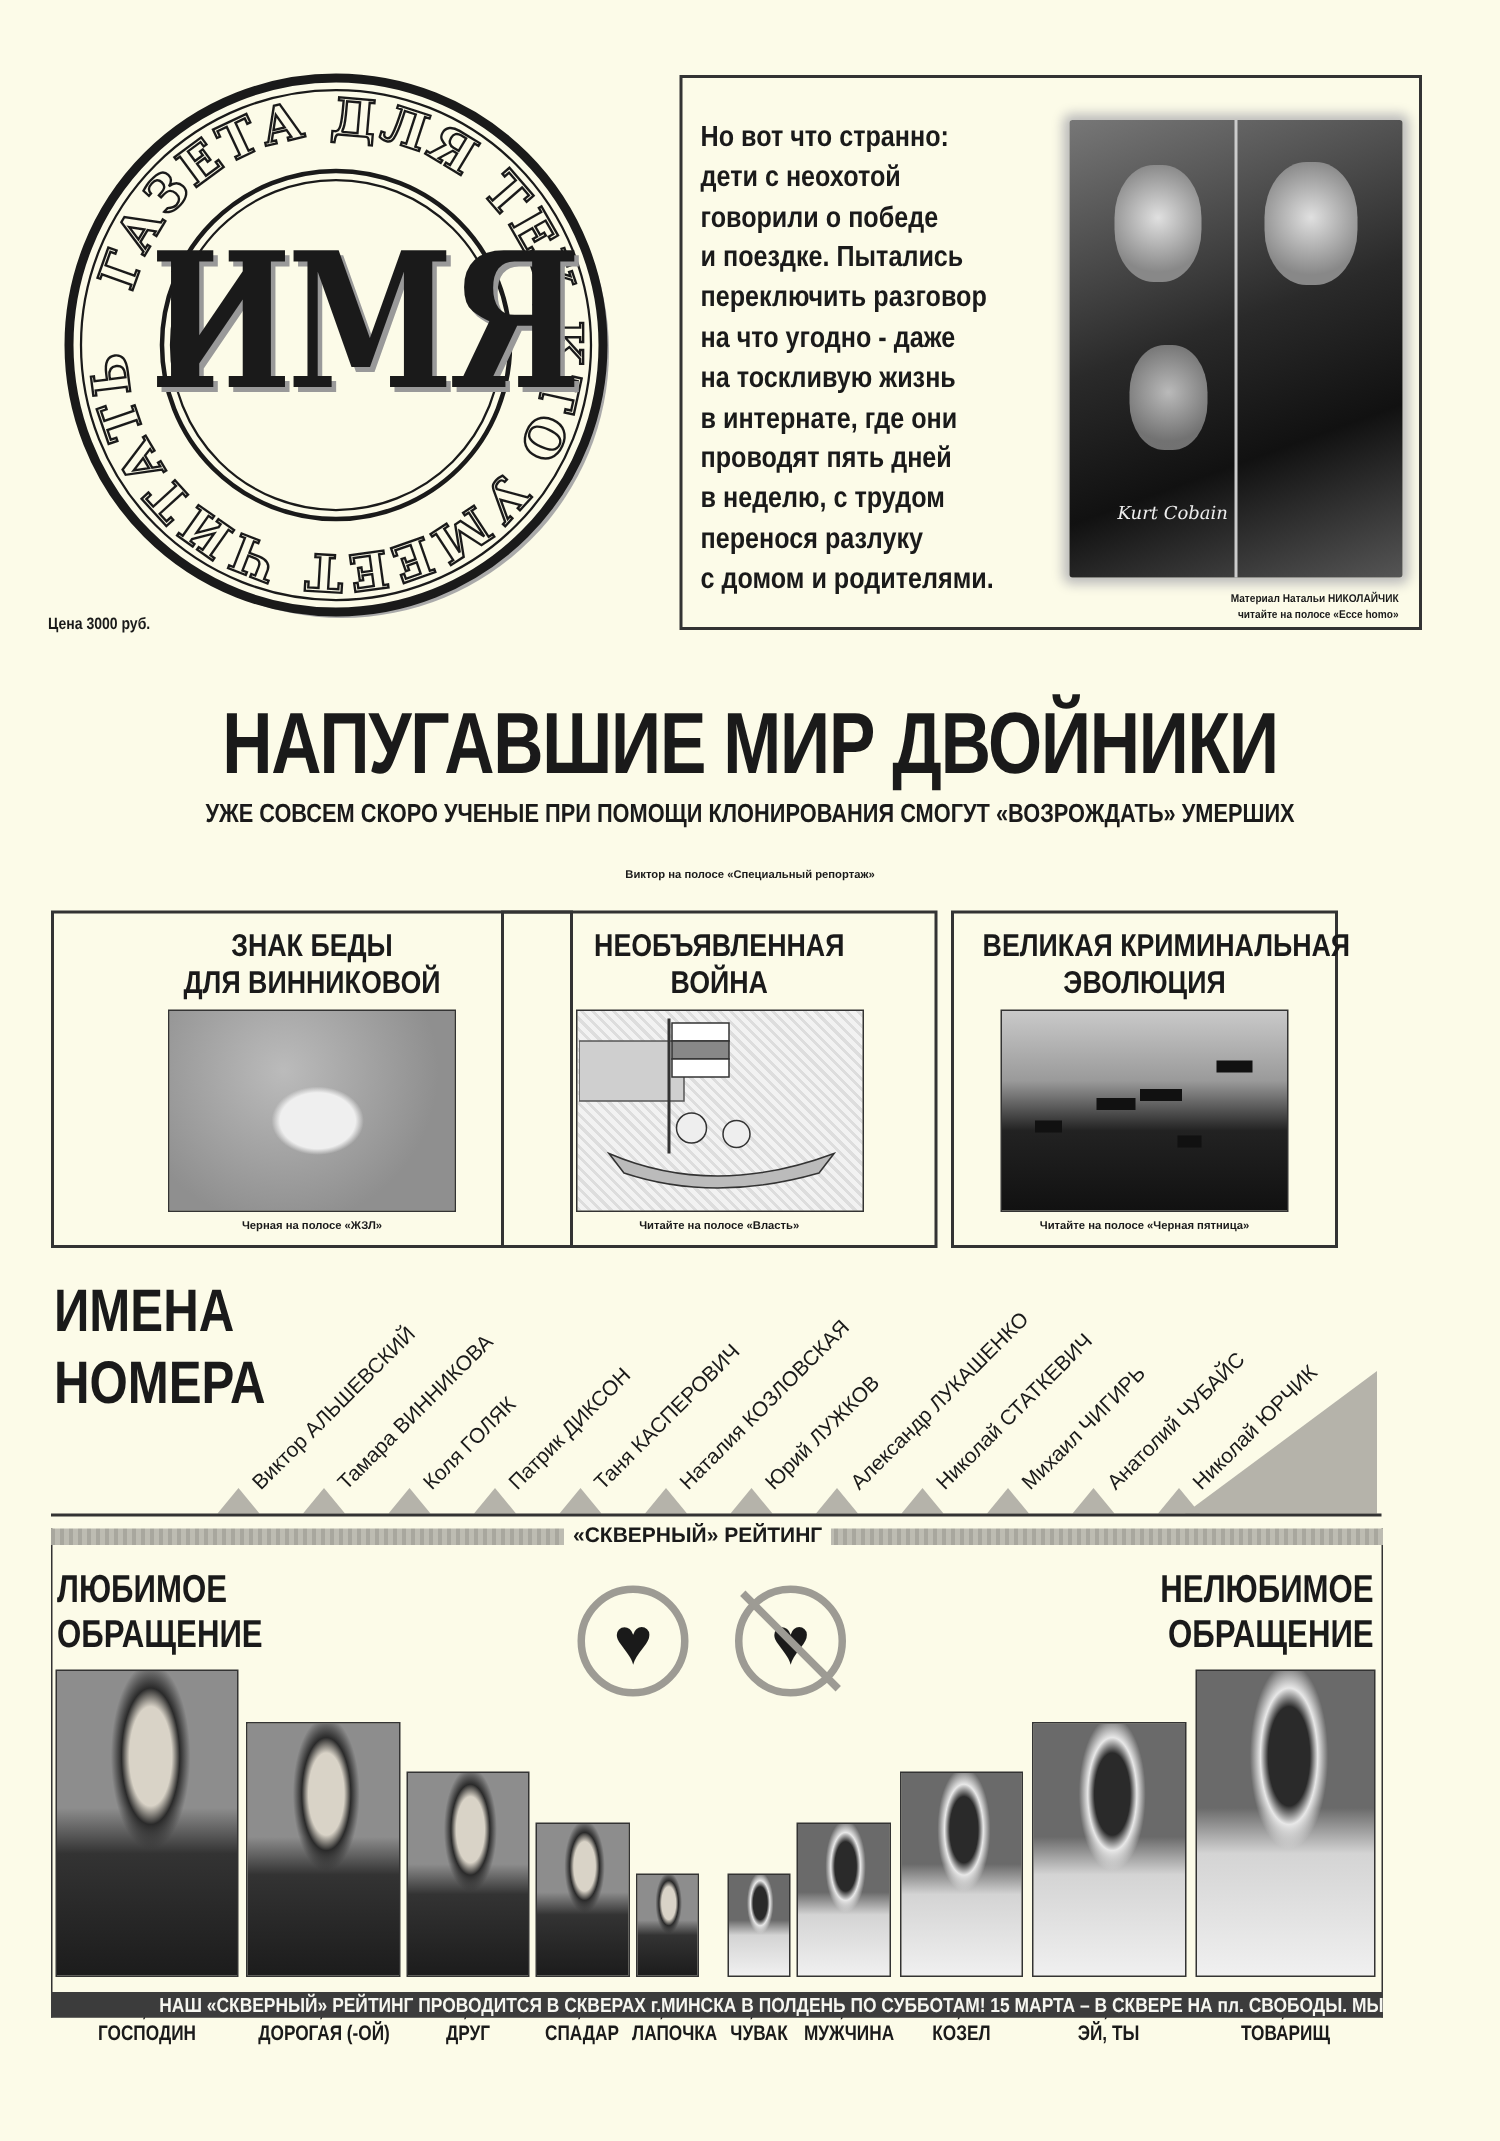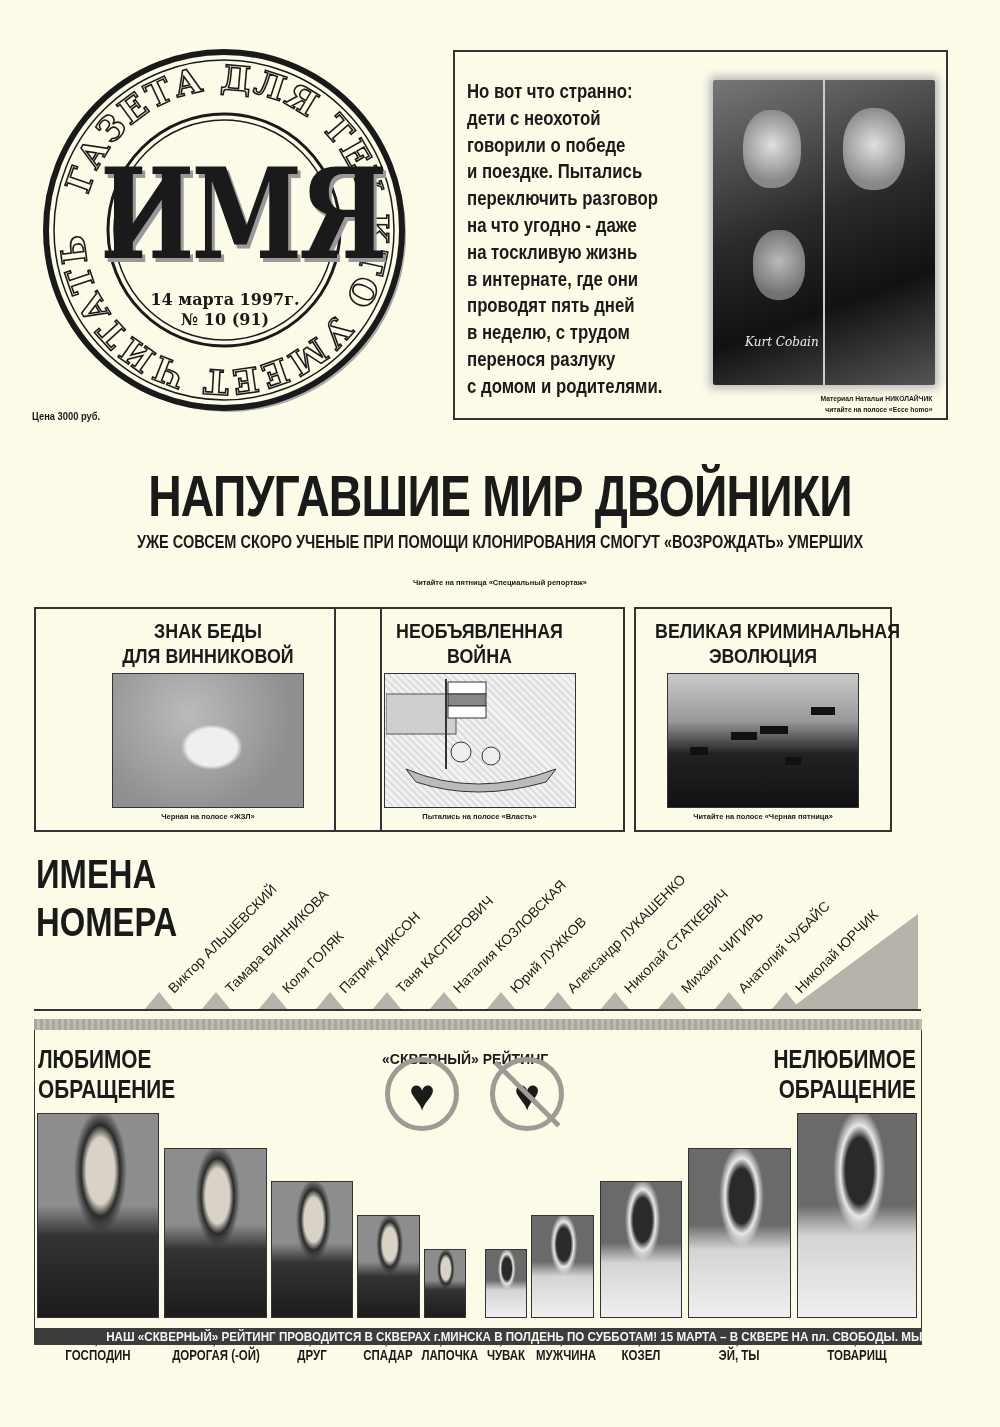--- a/index.html
+++ b/index.html
@@ -35,21 +35,21 @@
   .bar{position:absolute;background:#111;height:8px;}
   
   #names-title{left:36px;top:850px;font-size:40px;font-weight:900;line-height:48px;transform:scaleX(.82);transform-origin:left top;}
   #names-rule{left:34px;top:1009px;width:887px;height:2px;background:#333;}
   .name{position:absolute;font-size:14px;white-space:nowrap;transform-origin:left bottom;transform:rotate(-45deg);}
   .tri{position:absolute;width:0;height:0;border-left:14px solid transparent;border-right:14px solid transparent;border-bottom:17px solid #b5b3aa;}
   #big-tri{left:790px;top:914px;width:0;height:0;border-left:128px solid transparent;border-bottom:95px solid #b5b3aa;}
   
   #rating-box{left:34px;top:1019px;width:888px;height:326px;border:1.5px solid #333;border-top:none;box-sizing:border-box;}
   #rating-strip{left:34px;top:1019px;width:888px;height:11px;background:repeating-linear-gradient(90deg,#a8a79e 0 3px,#bdbcb2 3px 6px);}
-  #rating-label{left:376px;top:1015px;background:#fcfbe8;padding:0 6px;font-size:14px;font-weight:bold;margin-top:36px;}
+  #rating-label{left:376px;top:1015px;background:#fcfbe8;padding:0 6px;font-size:14px;font-weight:bold;}
   .side-title{position:absolute;font-size:26px;font-weight:900;line-height:30px;transform:scaleX(.8);}
   #fav-title{left:38px;top:1044px;transform-origin:left top;}
   #unfav-title{right:84px;top:1044px;transform-origin:right top;text-align:right;}
   .heart-badge{position:absolute;width:74px;height:74px;border:5px solid #9d9b94;border-radius:50%;box-sizing:border-box;}
   .heart-badge .h{position:absolute;left:50%;top:52%;transform:translate(-50%,-50%);font-size:44px;line-height:44px;color:#1a1a1a;}
   .heart-badge .slash{position:absolute;left:50%;top:50%;width:90px;height:5px;background:#9d9b94;transform:translate(-50%,-50%) rotate(45deg);}
   .photo{position:absolute;border:1.5px solid #333;box-sizing:border-box;}
   .photo.pos{background:radial-gradient(ellipse at 52% 28%,#d9d3c7 0 16%,#2a2a2a 22%,transparent 30%),linear-gradient(180deg,#8d8d8d 0 45%,#333 60%,#1c1c1c 100%);}
   .photo.neg{background:radial-gradient(ellipse at 52% 28%,#2a2a2a 0 16%,#e8e8e8 22%,transparent 30%),linear-gradient(180deg,#6a6a6a 0 45%,#d4d4d4 60%,#f0f0f0 100%);}
   .stat{position:absolute;text-align:center;font-weight:bold;font-size:14px;line-height:16px;transform:scaleX(.82);white-space:nowrap;}
@@ -67,24 +67,20 @@
     <circle cx="190" cy="190" r="178" fill="#aaa"></circle>
     <circle cx="186" cy="186" r="178" fill="#fcfbe8" stroke="#1a1a1a" stroke-width="6"></circle>
     <circle cx="186" cy="186" r="170" fill="none" stroke="#1a1a1a" stroke-width="1.5"></circle>
     <circle cx="186" cy="186" r="116" fill="none" stroke="#1a1a1a" stroke-width="3"></circle>
     <circle cx="186" cy="186" r="110" fill="none" stroke="#1a1a1a" stroke-width="1.5"></circle>
     <text font-family="DejaVu Serif, serif" font-weight="bold" font-size="34" fill="#fcfbe8" stroke="#1a1a1a" stroke-width="1.6" letter-spacing="2">
       <textPath href="#ringpath" startOffset="4%">ГАЗЕТА ДЛЯ ТЕХ,КТО УМЕЕТ ЧИТАТЬ •</textPath>
     </text>
   </svg>
   <div class="abs" style="left:62px;top:120px;width:250px;text-align:center;font-family:'DejaVu Serif',serif;font-weight:900;font-size:100px;line-height:100px;letter-spacing:-3px;transform:scaleY(1.25);text-shadow:3px 3px 0 #999;">ИМЯ</div>
-  <div class="abs" style="left:62px;top:246px;width:250px;text-align:center;font-family:'DejaVu Serif',serif;font-weight:bold;font-size:16px;line-height:20px;">
-    <div>14 марта 1997г.</div>
-    <div>№ 10 (91)</div>
-  </div>
 </div>
 <div id="price" class="abs">Цена 3000 руб.</div>
 
 <div id="quote-box" class="abs">
   <div id="quote-text">
     <div>Но вот что странно:</div>
     <div>дети с неохотой</div>
     <div>говорили о победе</div>
     <div>и поездке. Пытались</div>
     <div>переключить разговор</div>
@@ -104,21 +100,21 @@
     <div class="shirt-text">Kurt Cobain</div>
   </div>
   <div id="quote-credit">
     <div>Материал Натальи НИКОЛАЙЧИК</div>
     <div>читайте на полосе «Ecce homo»</div>
   </div>
 </div>
 
 <div id="headline" class="abs cond">НАПУГАВШИЕ МИР ДВОЙНИКИ</div>
 <div id="subhead" class="abs cond">УЖЕ СОВСЕМ СКОРО УЧЕНЫЕ ПРИ ПОМОЩИ КЛОНИРОВАНИЯ СМОГУТ «ВОЗРОЖДАТЬ» УМЕРШИХ</div>
-<div id="readon" class="abs">Читайте на пятница «Специальный репортаж»</div>
+<div id="readon" class="abs">Виктор на полосе «Специальный репортаж»</div>
 
 <div id="teaser-1" class="teaser">
   <div class="t-title">
     <div>ЗНАК БЕДЫ</div>
     <div>ДЛЯ ВИННИКОВОЙ</div>
   </div>
   <div class="t-img img-vin"></div>
   <div class="t-foot">Черная на полосе «ЖЗЛ»</div>
 </div>
 <div id="teaser-2" class="teaser">
@@ -131,21 +127,21 @@
       <rect x="0" y="20" width="70" height="40" fill="#cfcfcf" stroke="#555"></rect>
       <line x1="60" y1="5" x2="60" y2="95" stroke="#333" stroke-width="2"></line>
       <rect x="62" y="8" width="38" height="12" fill="#fff" stroke="#333"></rect>
       <rect x="62" y="20" width="38" height="12" fill="#888" stroke="#333"></rect>
       <rect x="62" y="32" width="38" height="12" fill="#fff" stroke="#333"></rect>
       <path d="M20,95 Q90,125 170,95 L160,108 Q90,128 30,108 Z" fill="#bbb" stroke="#333"></path>
       <circle cx="75" cy="78" r="10" fill="#eee" stroke="#333"></circle>
       <circle cx="105" cy="82" r="9" fill="#eee" stroke="#333"></circle>
     </svg>
   </div>
-  <div class="t-foot">Пытались на полосе «Власть»</div>
+  <div class="t-foot">Читайте на полосе «Власть»</div>
 </div>
 <div id="teaser-3" class="teaser">
   <div class="t-title">
     <div>ВЕЛИКАЯ КРИМИНАЛЬНАЯ</div>
     <div>ЭВОЛЮЦИЯ</div>
   </div>
   <div class="t-img img-crim">
     <div class="bar" style="left:63px;top:58px;width:26px;"></div>
     <div class="bar" style="left:92px;top:52px;width:28px;"></div>
     <div class="bar" style="left:143px;top:33px;width:24px;"></div>

